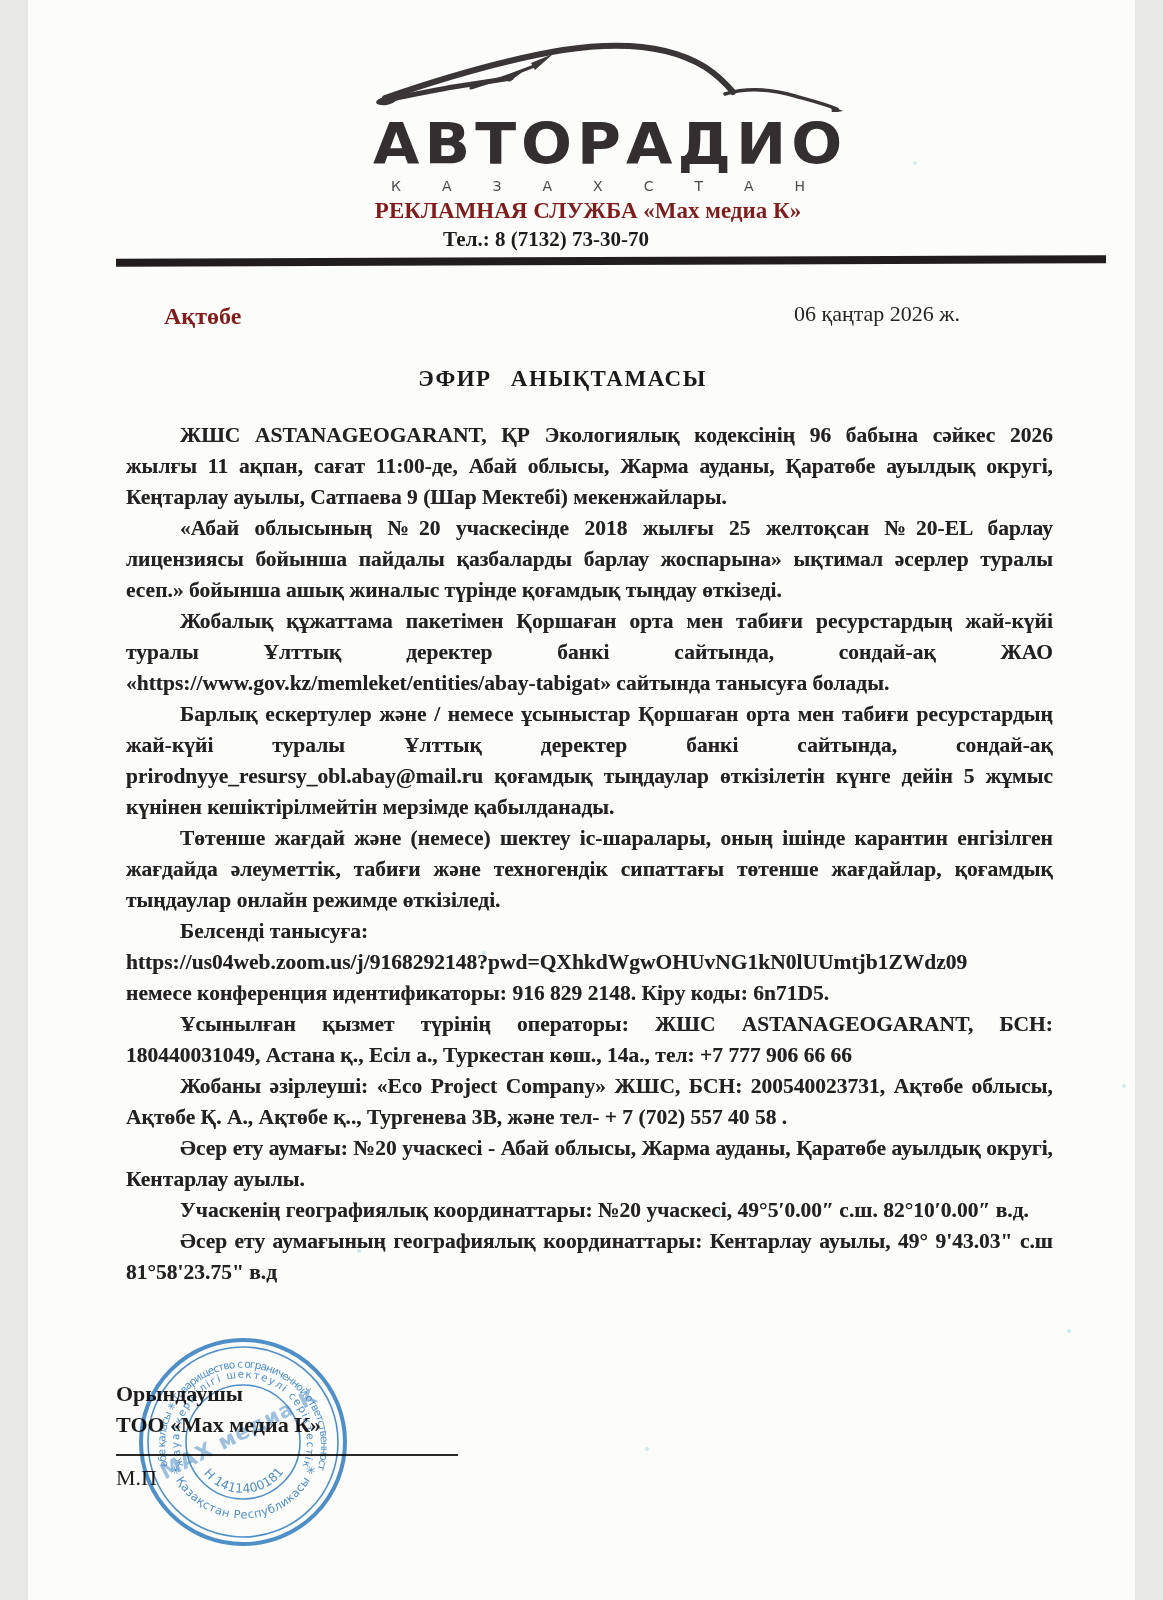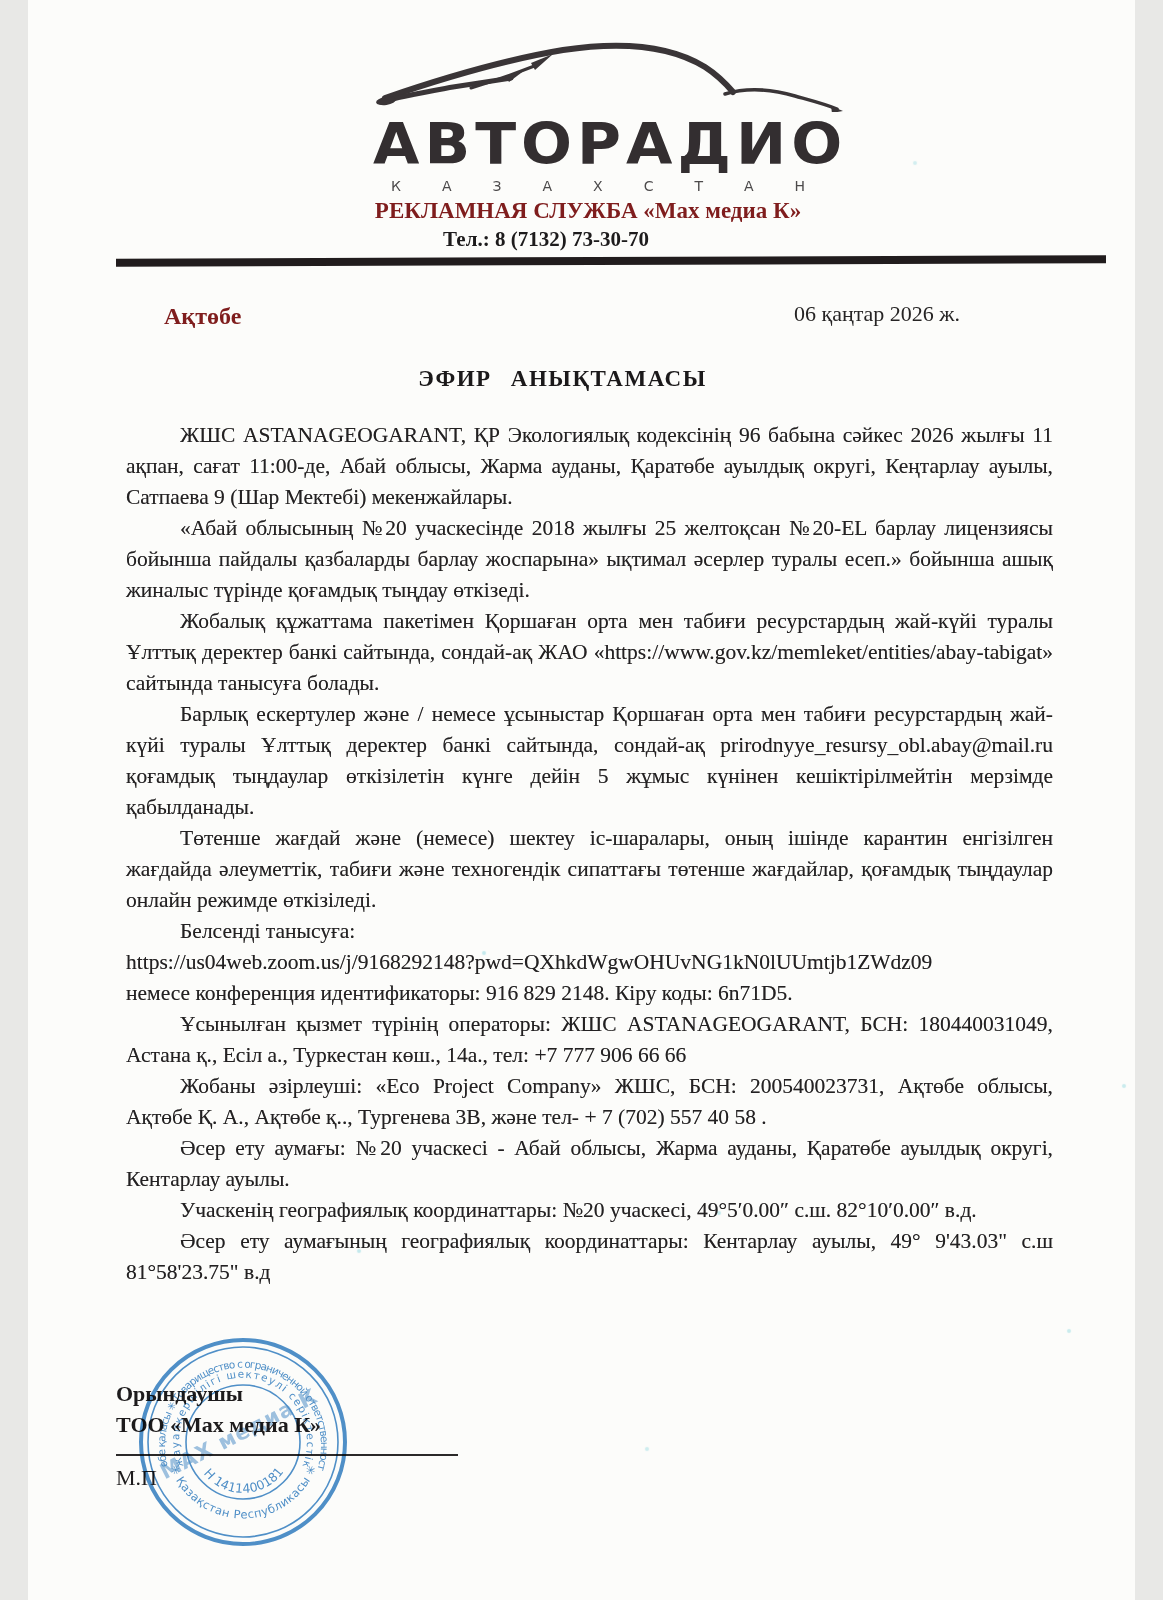--- a/index.html
+++ b/index.html
@@ -43,21 +43,21 @@
   .date{position:absolute;left:737px;top:301px;font-size:22px;color:#262424;margin-left:29px;}
   .doc-title{
     position:absolute;top:358px;left:98px;width:927px;margin:8px;padding-right:70px;box-sizing:border-box;
     text-align:center;font-size:23px;font-weight:700;color:#1b191a;
     letter-spacing:1.5px;word-spacing:12px;
   }
   
   .body-text{
     position:absolute;top:420px;left:98px;width:927px;
     font-size:21.5px;line-height:31px;text-align:justify;
-    color:#232122;text-shadow:0 0 0.5px rgba(45,42,43,.45);
+    color:#232122;text-shadow:0 0 0.5px rgba(45,42,43,.45);font-weight:bold;
   }
   .body-text p{margin:0;text-indent:54px;}
   .body-text p.flush{text-indent:0;text-align:left;}
   
   .signature{position:absolute;left:88px;top:1378px;font-size:22px;color:#1d1b1c;z-index:1;}
   .sig-bold{font-weight:700;line-height:31px;}
   .sig-line{width:342px;border-top:2px solid #2b2929;margin-top:14px;}
   .sig-mp{margin-top:8px;line-height:28px;}
   
   .stamp{

